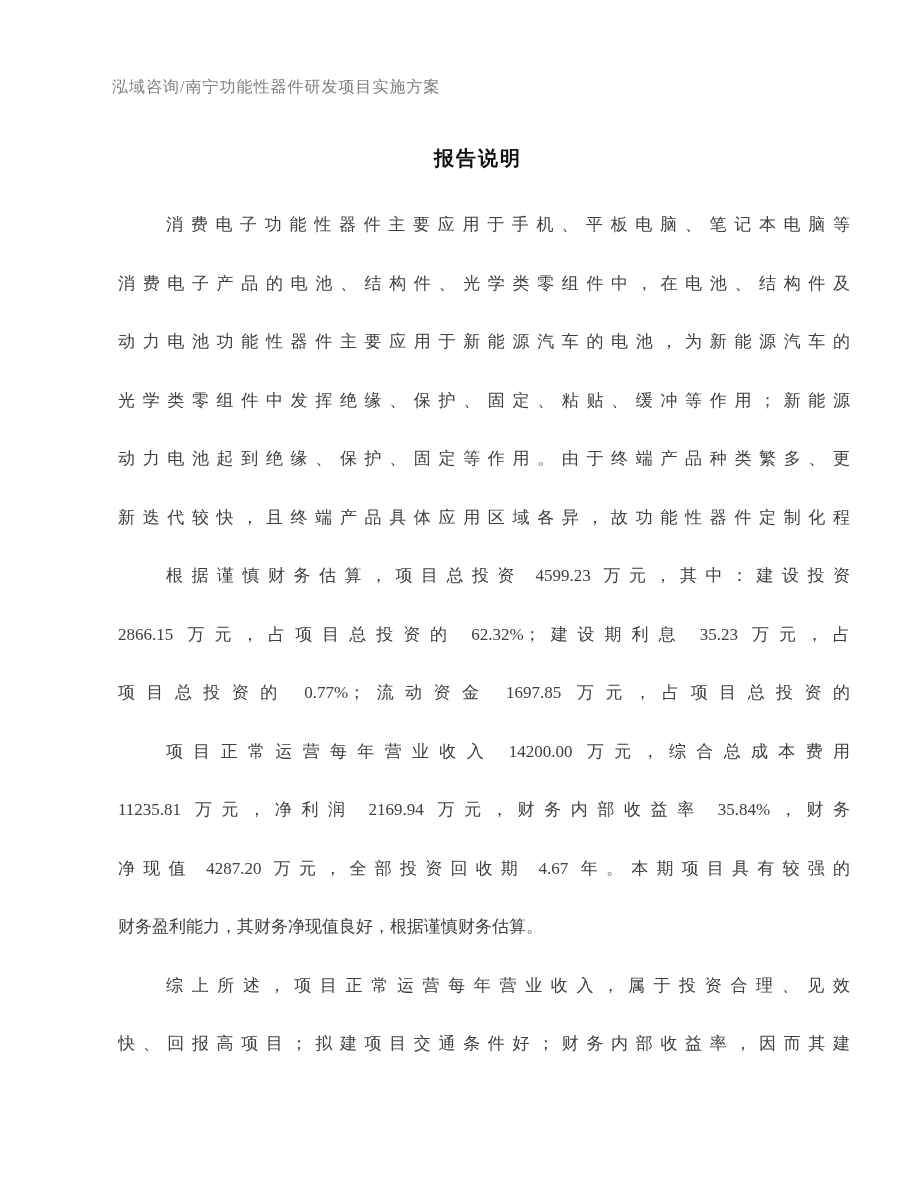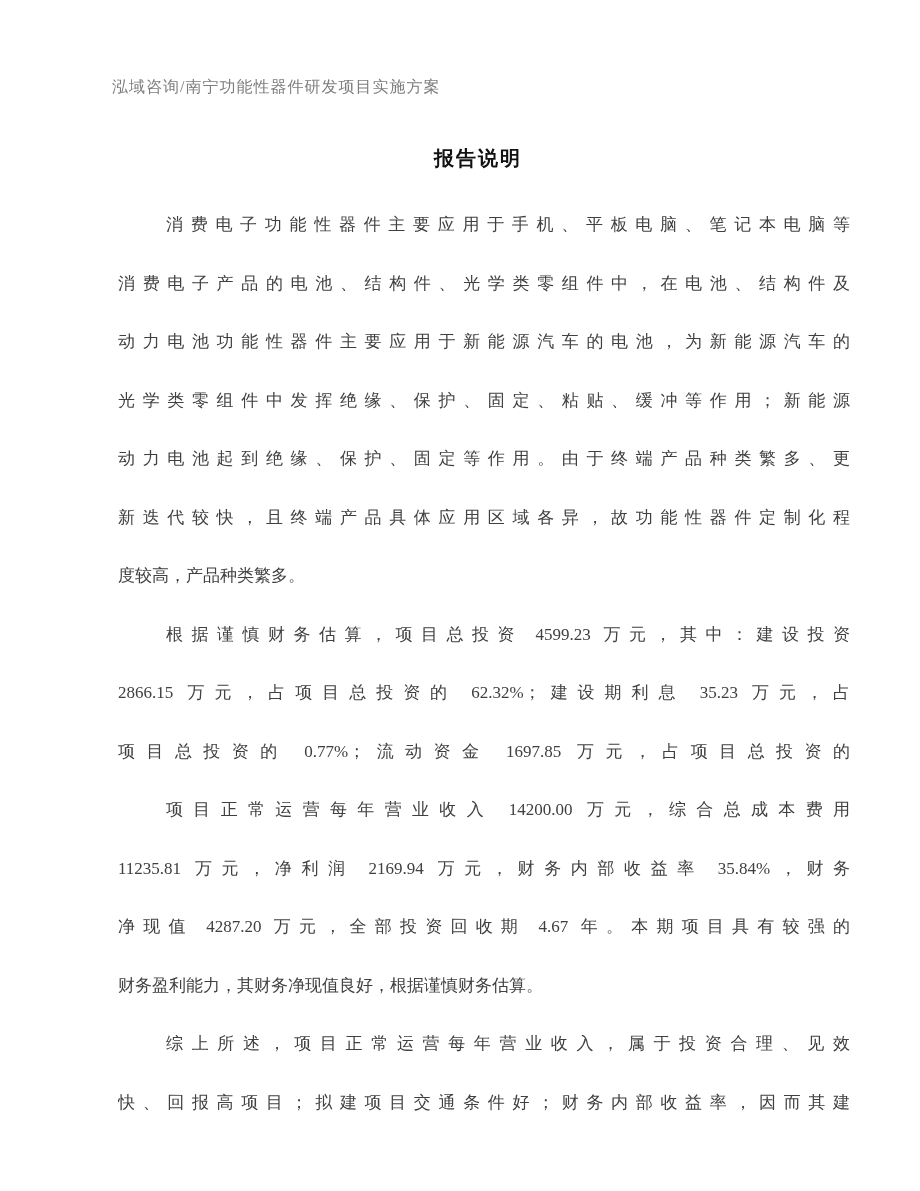--- a/index.html
+++ b/index.html
@@ -61,21 +61,20 @@
 
   <div class="doc-title">报告说明</div>
 
   <div class="doc-body">
       <div class="text-line first-line">消费电子功能性器件主要应用于手机、平板电脑、笔记本电脑等</div>
       <div class="text-line">消费电子产品的电池、结构件、光学类零组件中，在电池、结构件及</div>
       <div class="text-line">动力电池功能性器件主要应用于新能源汽车的电池，为新能源汽车的</div>
       <div class="text-line">光学类零组件中发挥绝缘、保护、固定、粘贴、缓冲等作用；新能源</div>
       <div class="text-line">动力电池起到绝缘、保护、固定等作用。由于终端产品种类繁多、更</div>
       <div class="text-line">新迭代较快，且终端产品具体应用区域各异，故功能性器件定制化程</div>
-      <div class="text-line para-end">度较高，产品种类繁多。</div>
       <div class="text-line first-line">根据谨慎财务估算，项目总投资 4599.23 万元，其中：建设投资</div>
       <div class="text-line">2866.15 万元，占项目总投资的 62.32%；建设期利息 35.23 万元，占</div>
       <div class="text-line">项目总投资的 0.77%；流动资金 1697.85 万元，占项目总投资的</div>
       <div class="text-line first-line">项目正常运营每年营业收入 14200.00 万元，综合总成本费用</div>
       <div class="text-line">11235.81 万元，净利润 2169.94 万元，财务内部收益率 35.84%，财务</div>
       <div class="text-line">净现值 4287.20 万元，全部投资回收期 4.67 年。本期项目具有较强的</div>
       <div class="text-line para-end">财务盈利能力，其财务净现值良好，根据谨慎财务估算。</div>
       <div class="text-line first-line">综上所述，项目正常运营每年营业收入，属于投资合理、见效</div>
       <div class="text-line">快、回报高项目；拟建项目交通条件好；财务内部收益率，因而其建</div>
     </div>

